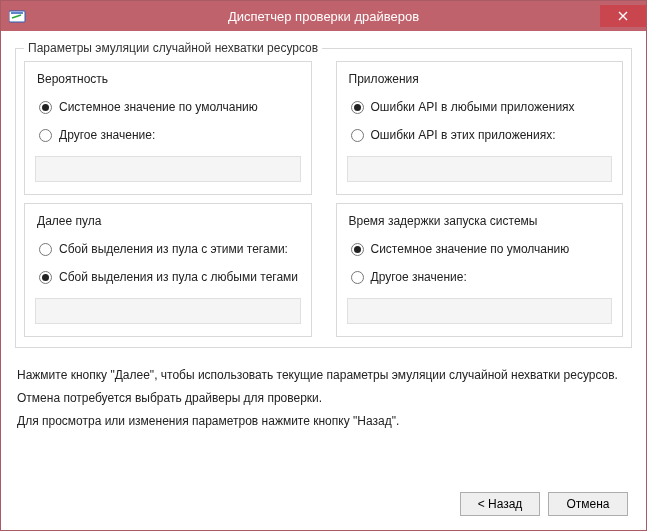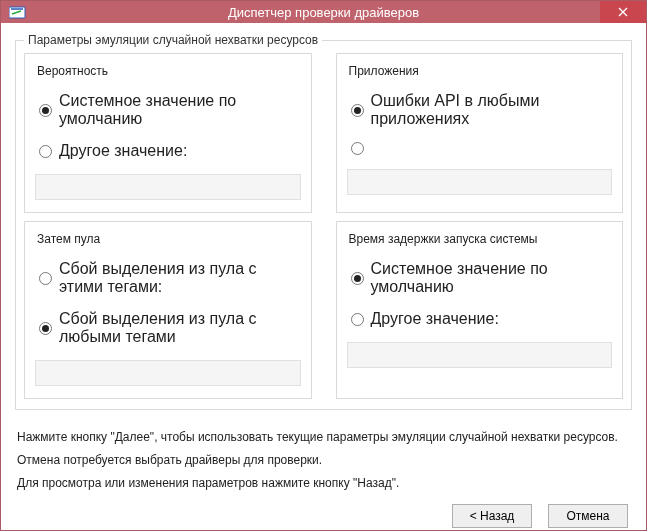--- a/index.html
+++ b/index.html
@@ -104,21 +104,21 @@
     background: #fff;
   }
   .radio.checked::after {
     content: "";
     position: absolute;
     left: 2px; top: 2px;
     width: 7px; height: 7px;
     background: #222;
     border-radius: 50%;
   }
-  .radio-label { font-size: 16px; }
+  .radio-label { font-size: 12px; }
   .textfield {
     display: block;
     width: 100%;
     height: 26px;
     border: 1px solid #e0e0e0;
     background: #f5f5f5;
     margin-top: 14px;
     padding: 3px 5px;
     font-family: inherit;
     font-size: 12px;
@@ -127,21 +127,21 @@
   .instructions {
     margin: 10px 2px 0 2px;
     line-height: 1.9;
     font-size: 12px;
   }
   .button-row {
     margin-top: auto;
     padding: 10px 4px 4px 4px;
     display: flex;
     justify-content: flex-end;
-    gap: 16px;
+    gap: 8px;
   }
   .btn {
     min-width: 80px;
     height: 24px;
     border: 1px solid #adadad;
     background: #efefef;
     font-family: inherit;
     font-size: 12px;
     padding: 0 12px;
     cursor: pointer;
@@ -193,26 +193,27 @@
         </div>
 
         <div class="innerbox">
           <div class="group-title">Приложения</div>
           <div class="radio-row">
             <span class="radio checked"></span>
             <span class="radio-label">Ошибки API в любыми приложениях</span>
           </div>
           <div class="radio-row">
             <span class="radio"></span>
-          </div>
-          <input class="textfield" type="text" disabled="" value="" style="">
-        </div>
-
-        <div class="innerbox">
-          <div class="group-title">Затем пула</div>
+            <span class="radio-label">Ошибки API в этих приложениях:</span>
+          </div>
+          <input class="textfield" type="text" disabled="" value="" style="">
+        </div>
+
+        <div class="innerbox">
+          <div class="group-title">Далее пула</div>
           <div class="radio-row">
             <span class="radio"></span>
             <span class="radio-label">Сбой выделения из пула с этими тегами:</span>
           </div>
           <div class="radio-row">
             <span class="radio checked"></span>
             <span class="radio-label">Сбой выделения из пула с любыми тегами</span>
           </div>
           <input class="textfield" type="text" disabled="" value="" style="">
         </div>

